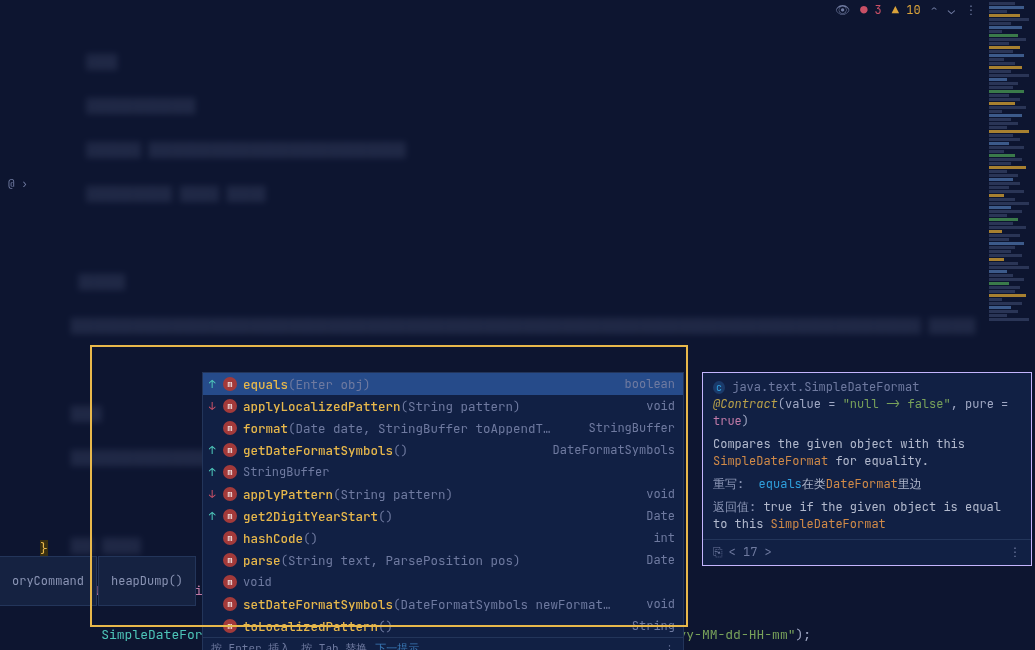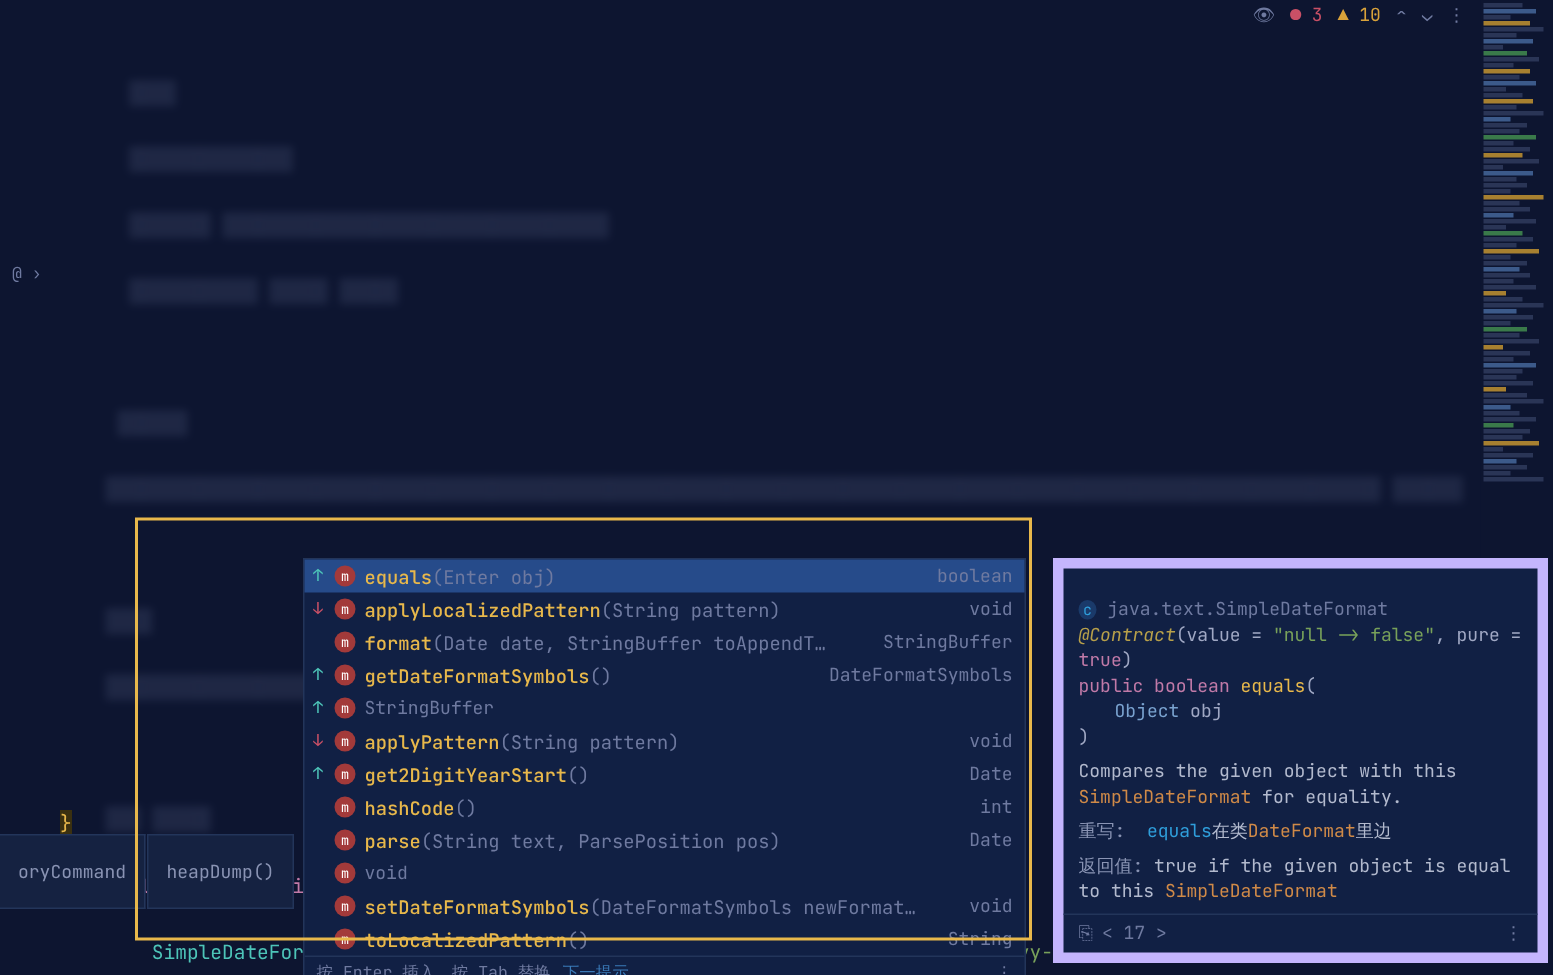--- a/index.html
+++ b/index.html
@@ -76,23 +76,23 @@
     font-size:11px;
     color:#6f7aa0;
     display:flex; align-items:center; gap:8px;
   }
   .next-hint { color:#3a7ab8; }
   .doc-popup {
     position:absolute;
     left:702px; top:372px;
     width:330px;
     background:#112044;
-    border:7px solid #c4b5fd;
+    border:1px solid #c4b5fd;
     font-size:12px;
-    padding:19px 10px 4px;
+    padding:6px 10px 4px;
     z-index:39;
     line-height:17px;
   }
   .doc-pkg { color:#6f7aa0; }
   .doc-c { color:#2f9edb; }
   .doc-anno { color:#b8a04a; font-style:italic; }
   .doc-kw { color:#c17aa8; }
   .doc-type { color:#7aa3d0; }
   .doc-ident { color:#a0a8c4; }
   .doc-body { color:#b3bace; margin-top:6px; }
@@ -265,25 +265,20 @@
   </div>
 </div>
 
 <div class="doc-popup">
   <div>
     <span class="doc-c" style="background:#1a3a6a;border-radius:50%;padding:0 3px;font-size:10px">c</span>
     <span class="doc-pkg">java.text.SimpleDateFormat</span>
   </div>
   <div>
     <span class="doc-anno">@Contract</span><span class="doc-ident">(value = </span><span class="str">"null -&gt; false"</span><span class="doc-ident">, pure = </span><span class="doc-kw">true</span><span class="doc-ident">)</span>
-  </div>
-  <div>
-    <span class="doc-kw">public</span> <span class="doc-kw">boolean</span> <span class="mname">equals</span><span class="doc-ident">(</span>
-    <div style="padding-left:24px"><span class="doc-type">Object</span><span class="doc-ident"> obj</span></div>
-    <span class="doc-ident">)</span>
   </div>
   <div class="doc-body">
     <span>Compares the given object with this </span><span class="doc-code">SimpleDateFormat</span><span> for equality.</span>
   </div>
   <div class="doc-body">
     <span class="doc-lbl">重写:</span>&nbsp;&nbsp;<span class="doc-c">equals</span><span>在类</span><span class="doc-code">DateFormat</span><span>里边</span>
   </div>
   <div class="doc-body">
     <span class="doc-lbl">返回值:</span> <span>true if the given object is equal to this </span><span class="doc-code">SimpleDateFormat</span>
   </div>

